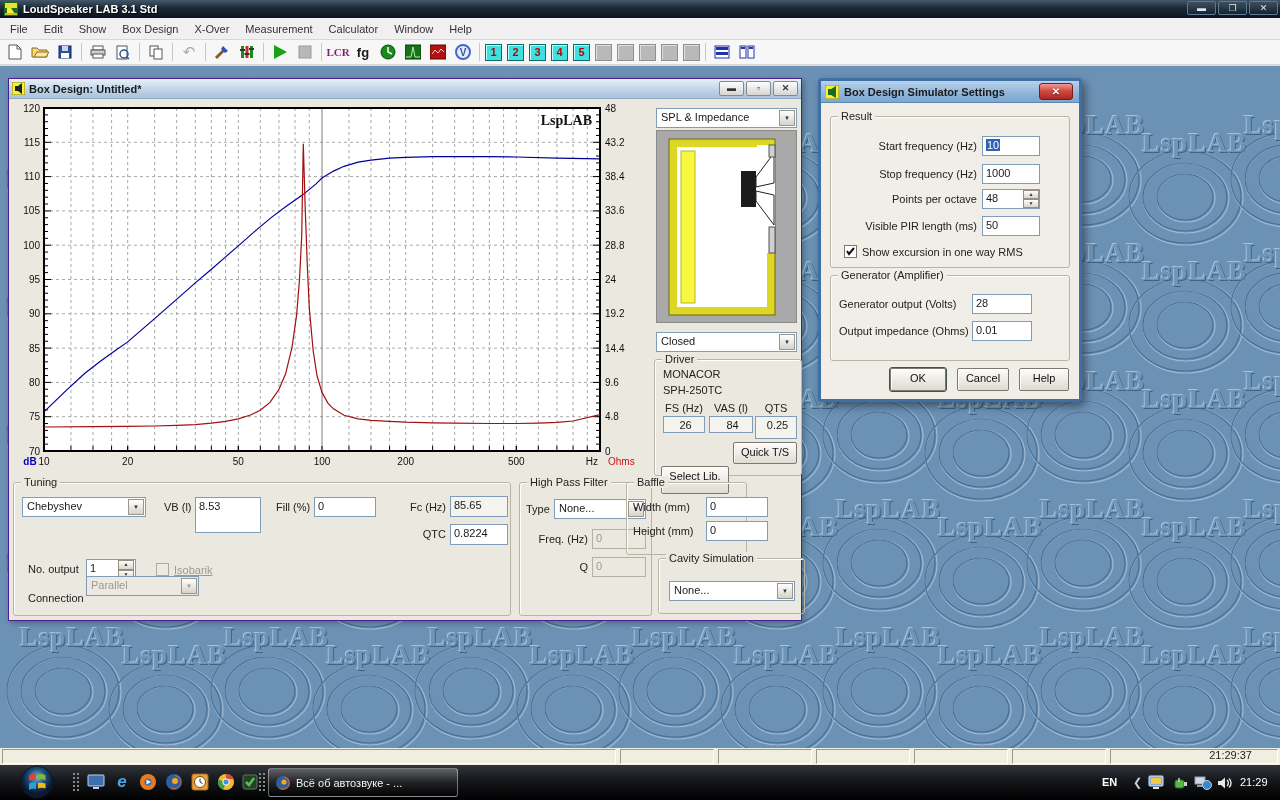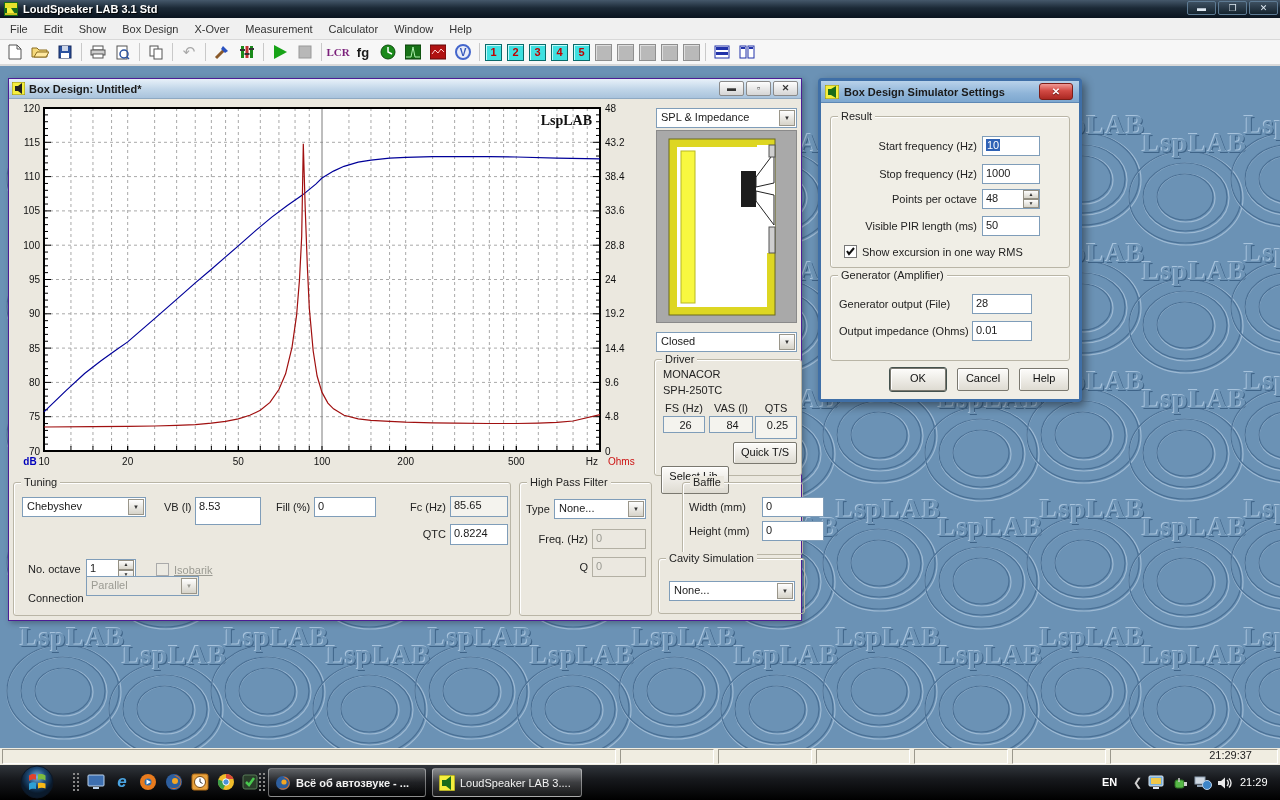--- a/index.html
+++ b/index.html
@@ -1374,28 +1374,28 @@
           <div class="btn" style="left:78px;top:82px;width:64px;height:22px;">Quick T/S</div>
         </div>
 
         <div class="group" style="left:3px;top:383px;width:498px;height:134px;">
           <span class="legend">Tuning</span>
           <div class="combo" style="left:8px;top:14px;width:124px;height:20px;">
             <span class="cv nw">Chebyshev</span>
             <span class="ca">▼</span>
           </div>
           <span class="lbl nw" style="left:150px;top:18px;">VB (l)</span>
-          <div class="field" style="left:181px;top:14px;width:66px;height:28px;">8.53</div>
+          <div class="field" style="left:181px;top:14px;width:66px;height:36px;">8.53</div>
           <span class="lbl nw" style="left:262px;top:18px;">Fill (%)</span>
           <div class="field" style="left:300px;top:14px;width:62px;height:20px;">0</div>
           <span class="lbl r nw" style="left:386px;top:18px;width:46px;">Fc (Hz)</span>
           <div class="field" style="left:436px;top:13px;width:58px;height:21px;background:#f4f3ee;">85.65</div>
           <span class="lbl r nw" style="left:386px;top:45px;width:46px;">QTC</span>
           <div class="field" style="left:436px;top:41px;width:58px;height:21px;">0.8224</div>
-          <span class="lbl nw" style="left:14px;top:80px;">No. octave</span>
+          <span class="lbl nw" style="left:14px;top:80px;">No. output</span>
           <div class="field" style="left:72px;top:76px;width:50px;height:22px;">1</div>
           <div class="spin" style="left:104px;top:77px;height:20px;">
               <div>▲</div>
               <div>▼</div>
             </div>
           <div class="checkbox dis" style="left:142px;top:80px;"></div>
           <span class="lbl dis nw" style="left:160px;top:81px;text-decoration:underline;">Isobarik</span>
           <span class="lbl nw" style="left:14px;top:109px;">Connection</span>
           <div class="combo dis" style="left:72px;top:93px;width:113px;height:20px;">
             <span class="cv nw">Parallel</span>
@@ -1409,21 +1409,21 @@
           <div class="combo" style="left:34px;top:16px;width:92px;height:20px;">
             <span class="cv nw">None...</span>
             <span class="ca">▼</span>
           </div>
           <span class="lbl r nw" style="left:8px;top:50px;width:60px;">Freq. (Hz)</span>
           <div class="field dis" style="left:72px;top:46px;width:54px;height:20px;">0</div>
           <span class="lbl r nw" style="left:8px;top:78px;width:60px;">Q</span>
           <div class="field dis" style="left:72px;top:74px;width:54px;height:20px;">0</div>
         </div>
 
-        <div class="group" style="left:672px;top:383px;width:121px;height:73px;text-decoration:underline;">
+        <div class="group" style="left:616px;top:383px;width:121px;height:73px;text-decoration:underline;">
           <span class="legend">Baffle</span>
           <span class="lbl nw" style="left:6px;top:18px;">Width (mm)</span>
           <div class="field" style="left:79px;top:14px;width:62px;height:20px;">0</div>
           <span class="lbl nw" style="left:6px;top:42px;">Height (mm)</span>
           <div class="field" style="left:79px;top:38px;width:62px;height:20px;">0</div>
         </div>
 
         <div class="group" style="left:648px;top:459px;width:147px;height:56px;">
           <span class="legend">Cavity Simulation</span>
           <div class="combo" style="left:10px;top:22px;width:126px;height:20px;">
@@ -1459,21 +1459,21 @@
             </div>
           <span class="lbl r nw" style="left:8px;top:103px;width:138px;">Visible PIR length (ms)</span>
           <div class="field" style="left:151px;top:99px;width:58px;height:20px;">50</div>
           <div class="checkbox" style="left:13px;top:128px;"><svg width="11" height="11">
                 <polyline points="2,5 4,8 9,2" fill="none" stroke="#111" stroke-width="2"></polyline>
               </svg></div>
           <span class="lbl nw" style="left:31px;top:129px;">Show excursion in one way RMS</span>
         </div>
         <div class="group" style="left:9px;top:172px;width:240px;height:86px;">
           <span class="legend">Generator (Amplifier)</span>
-          <span class="lbl nw" style="left:8px;top:22px;">Generator output (File)</span>
+          <span class="lbl nw" style="left:8px;top:22px;">Generator output (Volts)</span>
           <div class="field" style="left:141px;top:18px;width:60px;height:20px;">28</div>
           <span class="lbl nw" style="left:8px;top:49px;">Output impedance (Ohms)</span>
           <div class="field" style="left:141px;top:45px;width:60px;height:20px;">0.01</div>
         </div>
         <div class="btn default" style="left:69px;top:265px;width:56px;height:23px;">OK</div>
         <div class="btn" style="left:136px;top:265px;width:52px;height:23px;">Cancel</div>
         <div class="btn" style="left:198px;top:265px;width:50px;height:23px;">Help</div>
       </div>
     </div>
   </div>
@@ -1548,34 +1548,27 @@
         </svg>
       </div>
     <div class="ql" style="left:240px;">
         <svg width="18" height="18">
           <rect x="2" y="2" width="14" height="14" rx="2" fill="#2a3d2a" stroke="#567a56"></rect>
           <polyline points="5,9 8,12 13,5" fill="none" stroke="#49c84e" stroke-width="2.5"></polyline>
         </svg>
       </div>
     <div class="gripdots" style="left:258px;"></div>
 
-    <div class="taskbtn" style="left:268px;width:158px;font-weight:bold;">
+    <div class="taskbtn" style="left:268px;width:190px;">
       <svg width="16" height="16">
           <circle cx="8" cy="8" r="7" fill="#2d5e9e"></circle>
           <path d="M8,1.5 A6.5,6.5 0 1,1 2,10 A5.5,5.5 0 0,0 8,13.5 A5.5,5.5 0 0,0 12.5,4.5 Z" fill="#e8701a"></path>
           <circle cx="9" cy="7" r="2.6" fill="#f5a623"></circle>
         </svg>
       <span class="nw">Всё об автозвуке - ...</span>
-    </div>
-    <div class="taskbtn active" style="left:432px;width:150px;">
-      <svg width="16" height="16">
-          <rect x="0" y="0" width="16" height="16" fill="#f5ef3e" stroke="#7a7410"></rect>
-          <polygon points="3,5 7,5 12,1 12,15 7,11 3,11" fill="#1a6b1a"></polygon>
-        </svg>
-      <span class="nw">LoudSpeaker LAB 3....</span>
     </div>
 
     <span class="tray-txt" style="left:1102px;font-weight:bold;">EN</span>
     <span class="tray-txt" style="left:1133px;color:#cfcfcf;">❮</span>
     <div class="tray-ic" style="left:1148px;">
         <svg width="18" height="16">
           <rect x="1" y="1" width="14" height="10" rx="1" fill="#79b0dd" stroke="#dfe9f2"></rect>
           <rect x="3" y="3" width="10" height="6" fill="#f0c84a"></rect>
           <rect x="5" y="12" width="6" height="2" fill="#dfe9f2"></rect>
         </svg>

